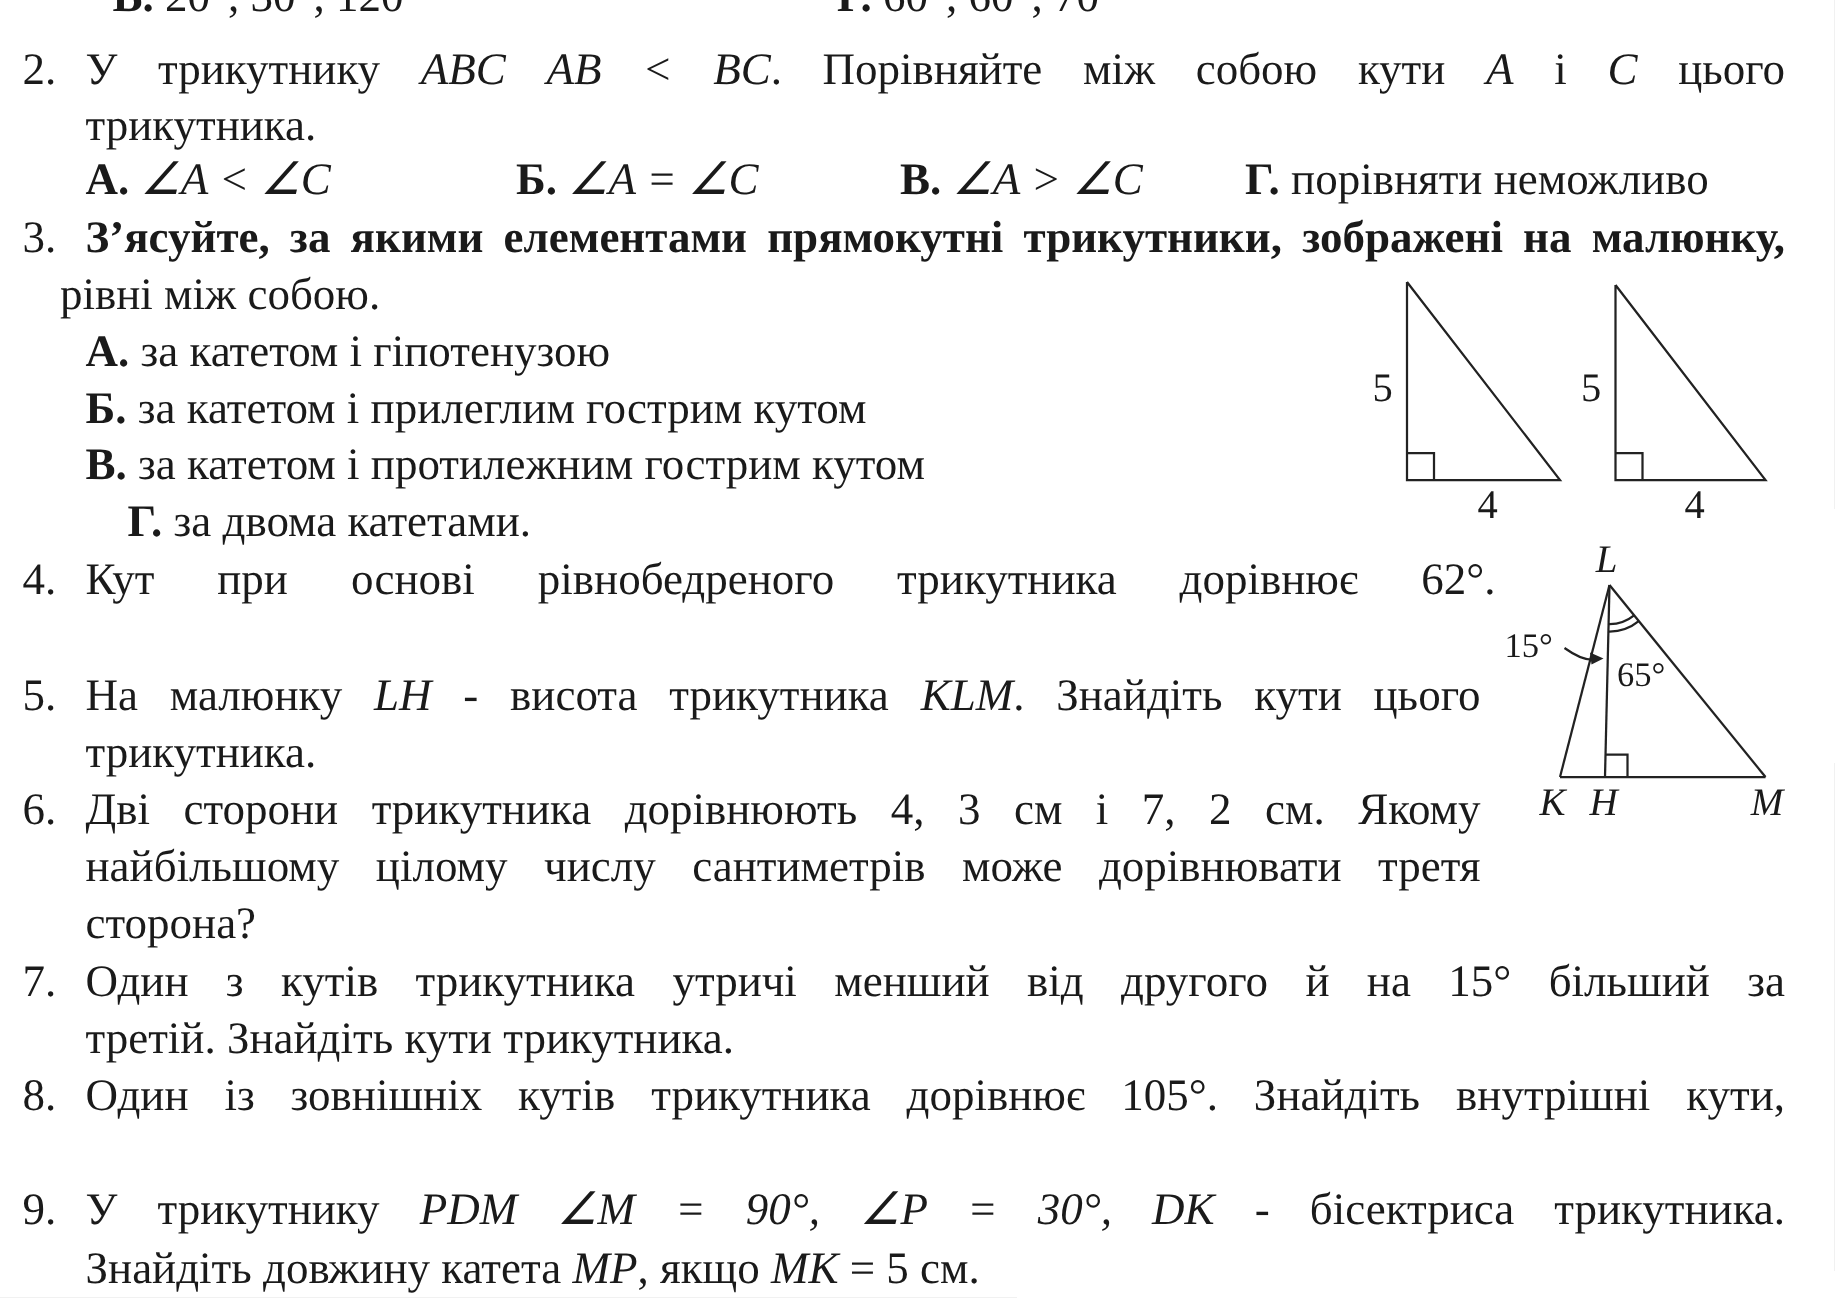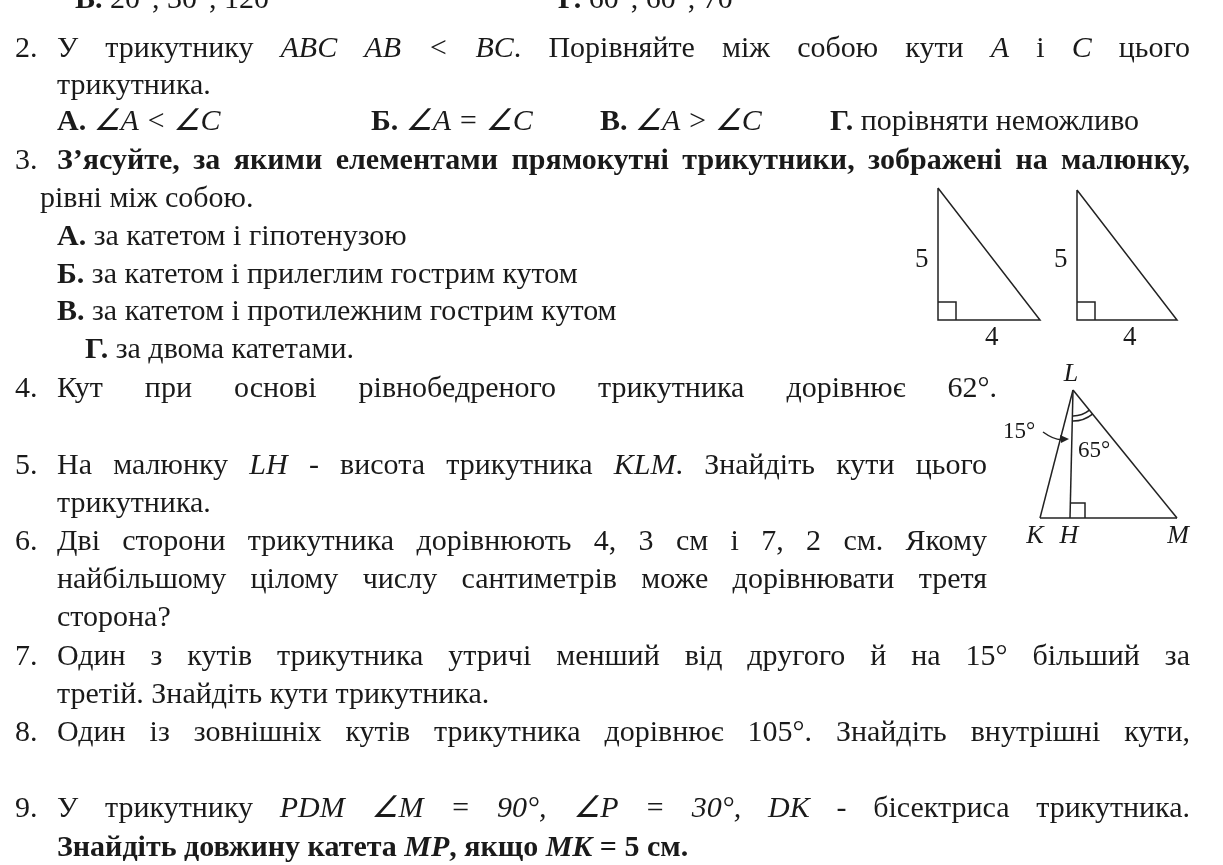--- a/index.html
+++ b/index.html
@@ -41,21 +41,21 @@
     <span class="m">ABC</span>
     <span class="m">AB &lt; BC</span><span>. Порівняйте між собою кути</span>
     <span class="m">A</span>
     <span>і</span>
     <span class="m">C</span>
     <span>цього</span>
   </div>
   <div class="line" style="top:65px; left:57px;">трикутника.</div>
 
   <span class="opt" style="top:101px; left:57px;"><b class="k">А.</b> <span class="m">∠A &lt; ∠C</span></span>
-  <span class="opt" style="top:101px; left:371px;"><b class="k">Б.</b> <span class="m">∠A = ∠C</span></span>
+  <span class="opt" style="top:101px; left:344px;"><b class="k">Б.</b> <span class="m">∠A = ∠C</span></span>
   <span class="opt" style="top:101px; left:600px;font-family:Liberation Serif, serif;"><b class="k">В.</b> <span class="m">∠A &gt; ∠C</span></span>
   <span class="opt" style="top:101px; left:830px;"><b class="k">Г.</b> <span>порівняти неможливо</span></span>
 
   <div class="line num" style="top:140px;">3.</div>
   <div class="jline" style="top:140px; left:57px; width:1133px;font-weight:bold;">З’ясуйте, за якими елементами прямокутні трикутники, зображені на малюнку,</div>
   <div class="line" style="top:178px; left:40px;">рівні між собою.</div>
   <div class="line" style="top:216px; left:57px;"><b class="k">А.</b> <span>за катетом і гіпотенузою</span></div>
   <div class="line" style="top:254px; left:57px;"><b class="k">Б.</b> <span>за катетом і прилеглим гострим кутом</span></div>
   <div class="line" style="top:291px; left:57px;"><b class="k">В.</b> <span>за катетом і протилежним гострим кутом</span></div>
   <div class="line" style="top:329px; left:57px;margin-left:28px;"><b class="k">Г.</b> <span>за двома катетами.</span></div>
@@ -86,21 +86,21 @@
 
   <div class="line num" style="top:788px;">9.</div>
   <div class="jline" style="top:788px; left:57px; width:1133px;">
     <span>У трикутнику</span>
     <span class="m">PDM</span>
     <span class="m">∠M = 90°,</span>
     <span class="m">∠P = 30°,</span>
     <span class="m">DK</span>
     <span>- бісектриса трикутника.</span>
   </div>
-  <div class="line" style="top:827px; left:57px;font-weight:bold;">
+  <div class="line" style="top:827px; left:57px;">
     <span>Знайдіть довжину катета</span>
     <span class="m">MP</span><span>, якщо</span>
     <span class="m">MK</span>
     <span>= 5 см.</span>
   </div>
 
   <div style="position:absolute; left:903px; top:177px;">
     <svg width="312" height="172" viewBox="0 0 312 172">
       <polyline points="35,11 35,143 137,143 35,11"></polyline>
       <path d="M 35 125 H 53 V 143"></path>

